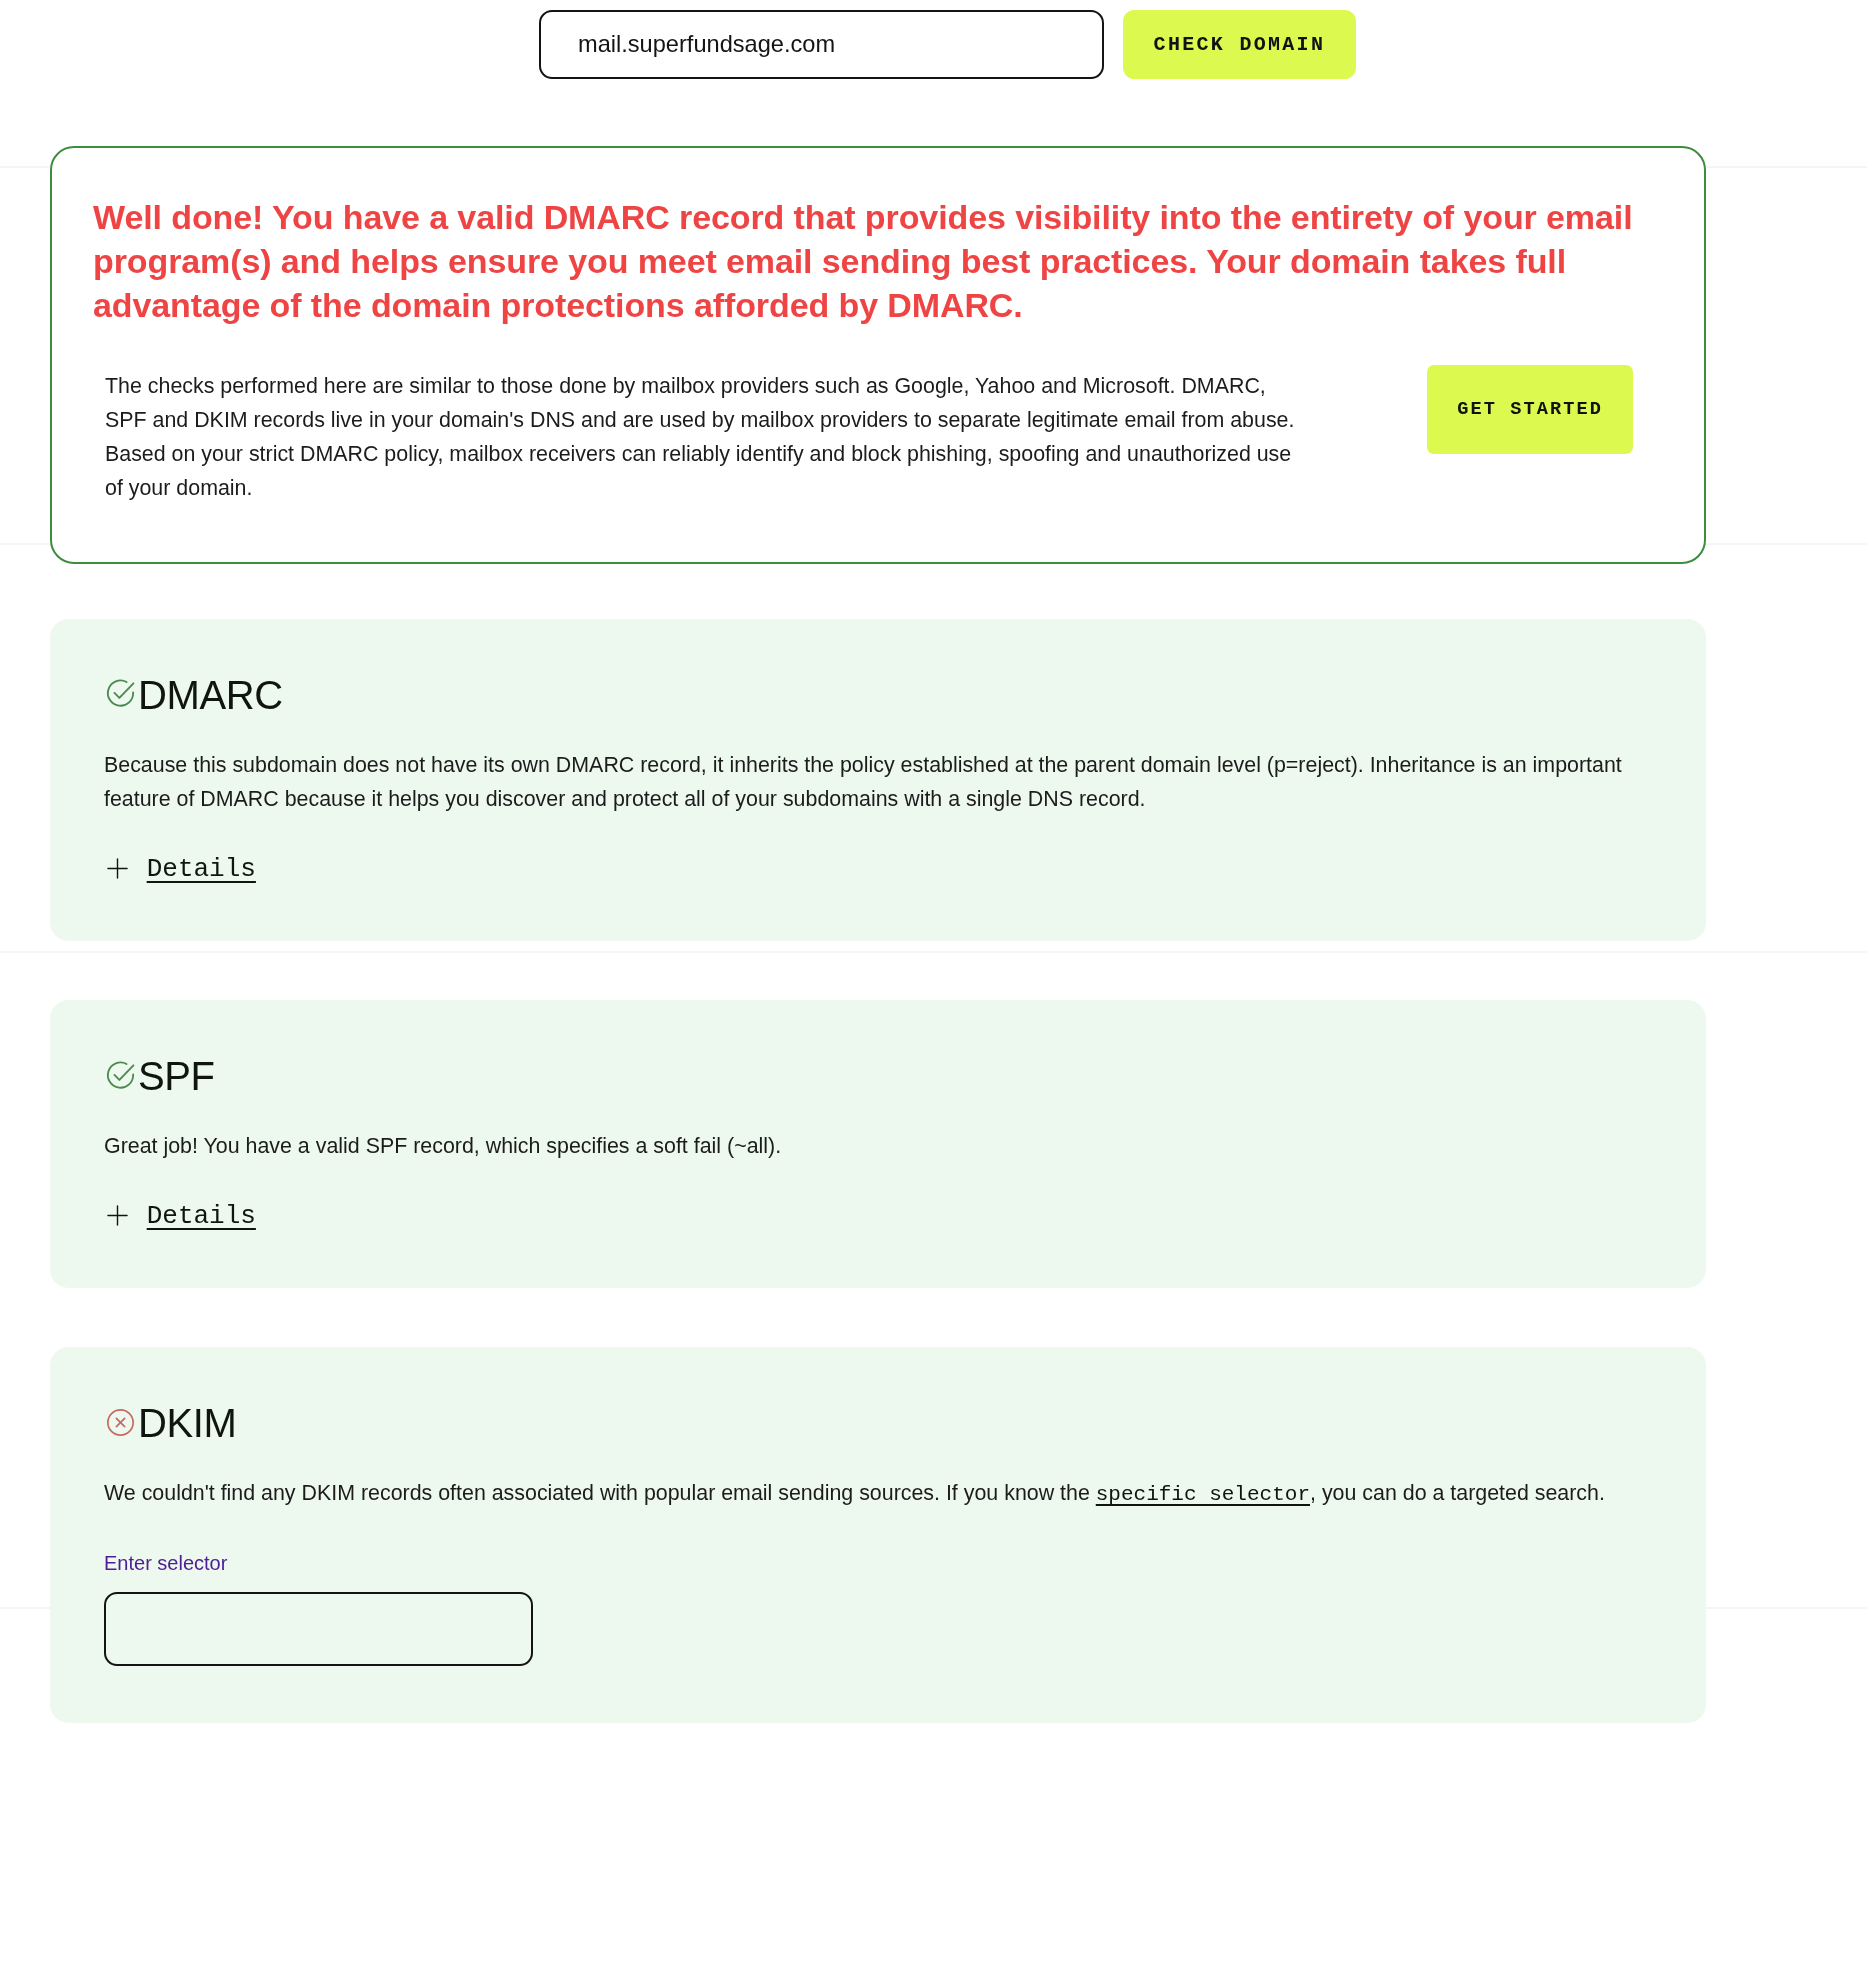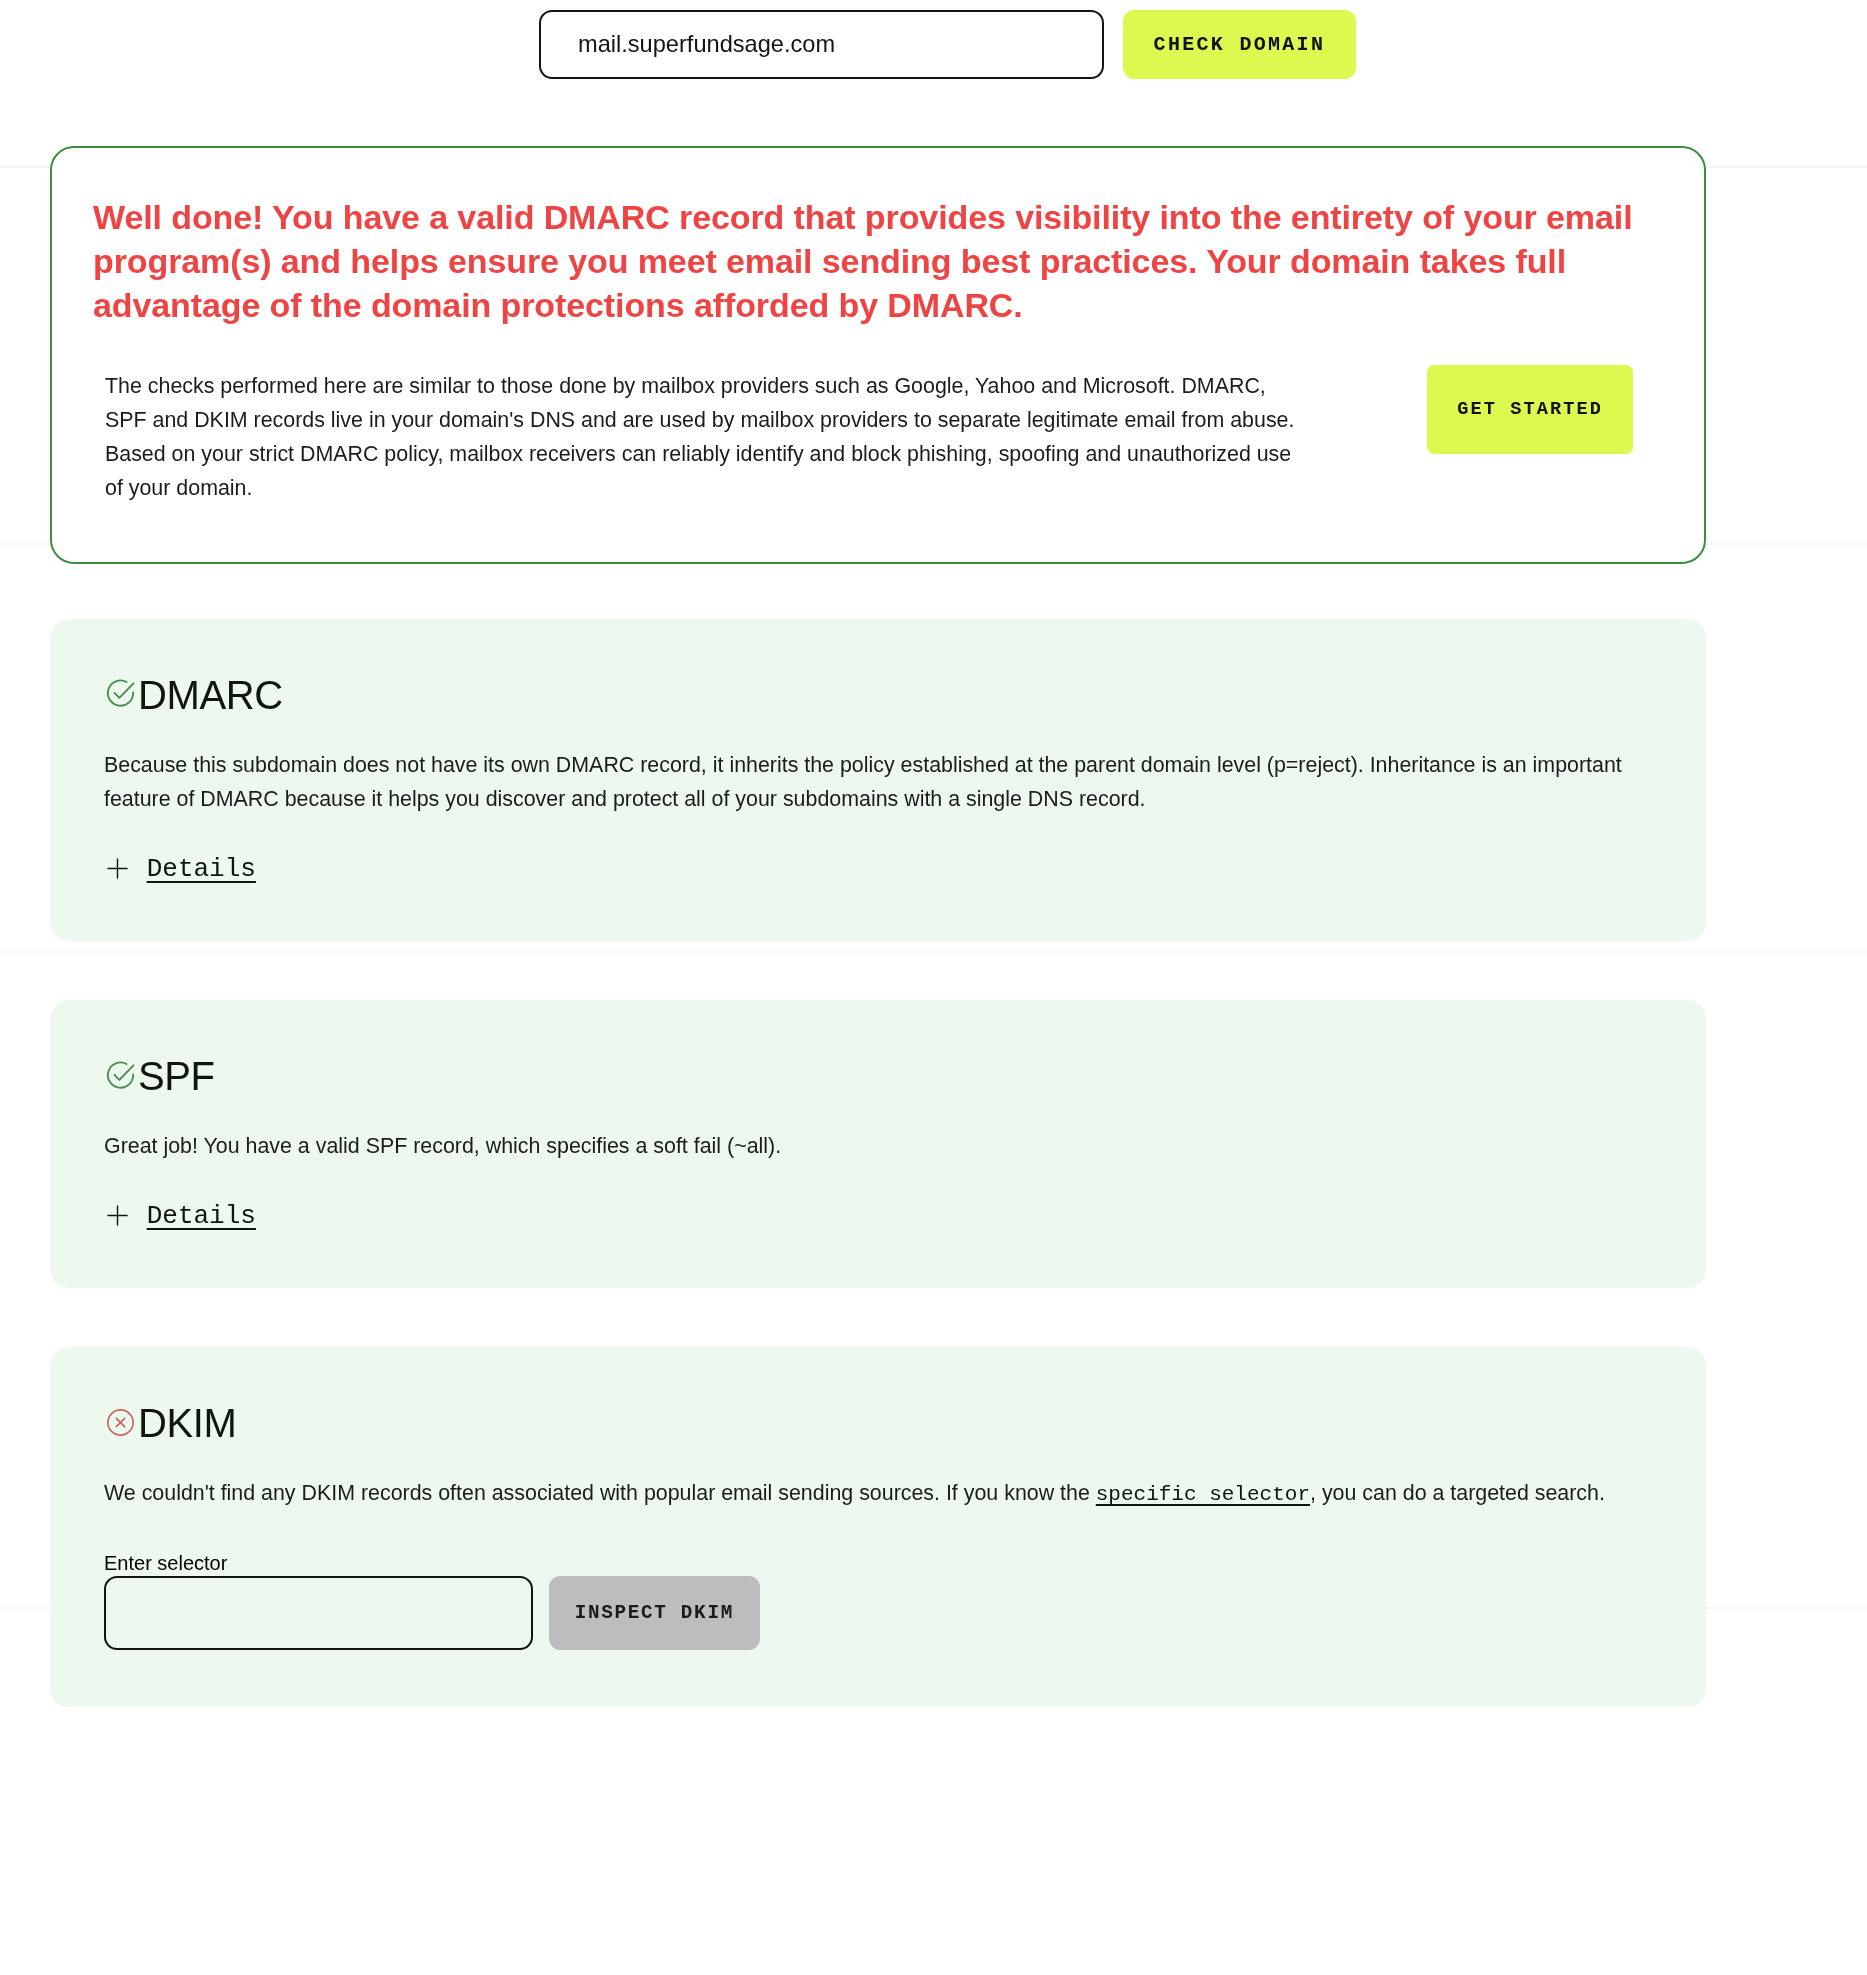--- a/index.html
+++ b/index.html
@@ -178,22 +178,22 @@
     color: #101510;
     text-decoration: underline;
     text-underline-offset: 5px;
   }
 
   
   .selector-block { margin-top: 40px; }
   .selector-label {
     display: block;
     font-size: 20px;
-    color: #000000;
-    margin-bottom: 1px;
+    color: #4c1d95;
+    margin-bottom: 17px;
   }
   .selector-row {
     display: flex;
     align-items: center;
     gap: 15.7px;
   }
   .selector-input {
     width: 429px;
     height: 74px;
     box-sizing: border-box;
@@ -300,19 +300,18 @@
         </svg>
       </span>
       <span class="card-title">DKIM</span>
     </div>
     <p class="card-body"><span>We couldn't find any DKIM records often associated with popular email sending sources. If you know the </span><a class="mono-link">specific selector</a><span>, you can do a targeted search.</span></p>
 
     <div class="selector-block">
       <label class="selector-label">Enter selector</label>
       <div class="selector-row">
         <input class="selector-input" type="text" value="" style="">
-        <button class="btn-disabled">INSPECT DKIM</button>
       </div>
     </div>
   </div>
 
 </div>
 
 
 </body></html>

